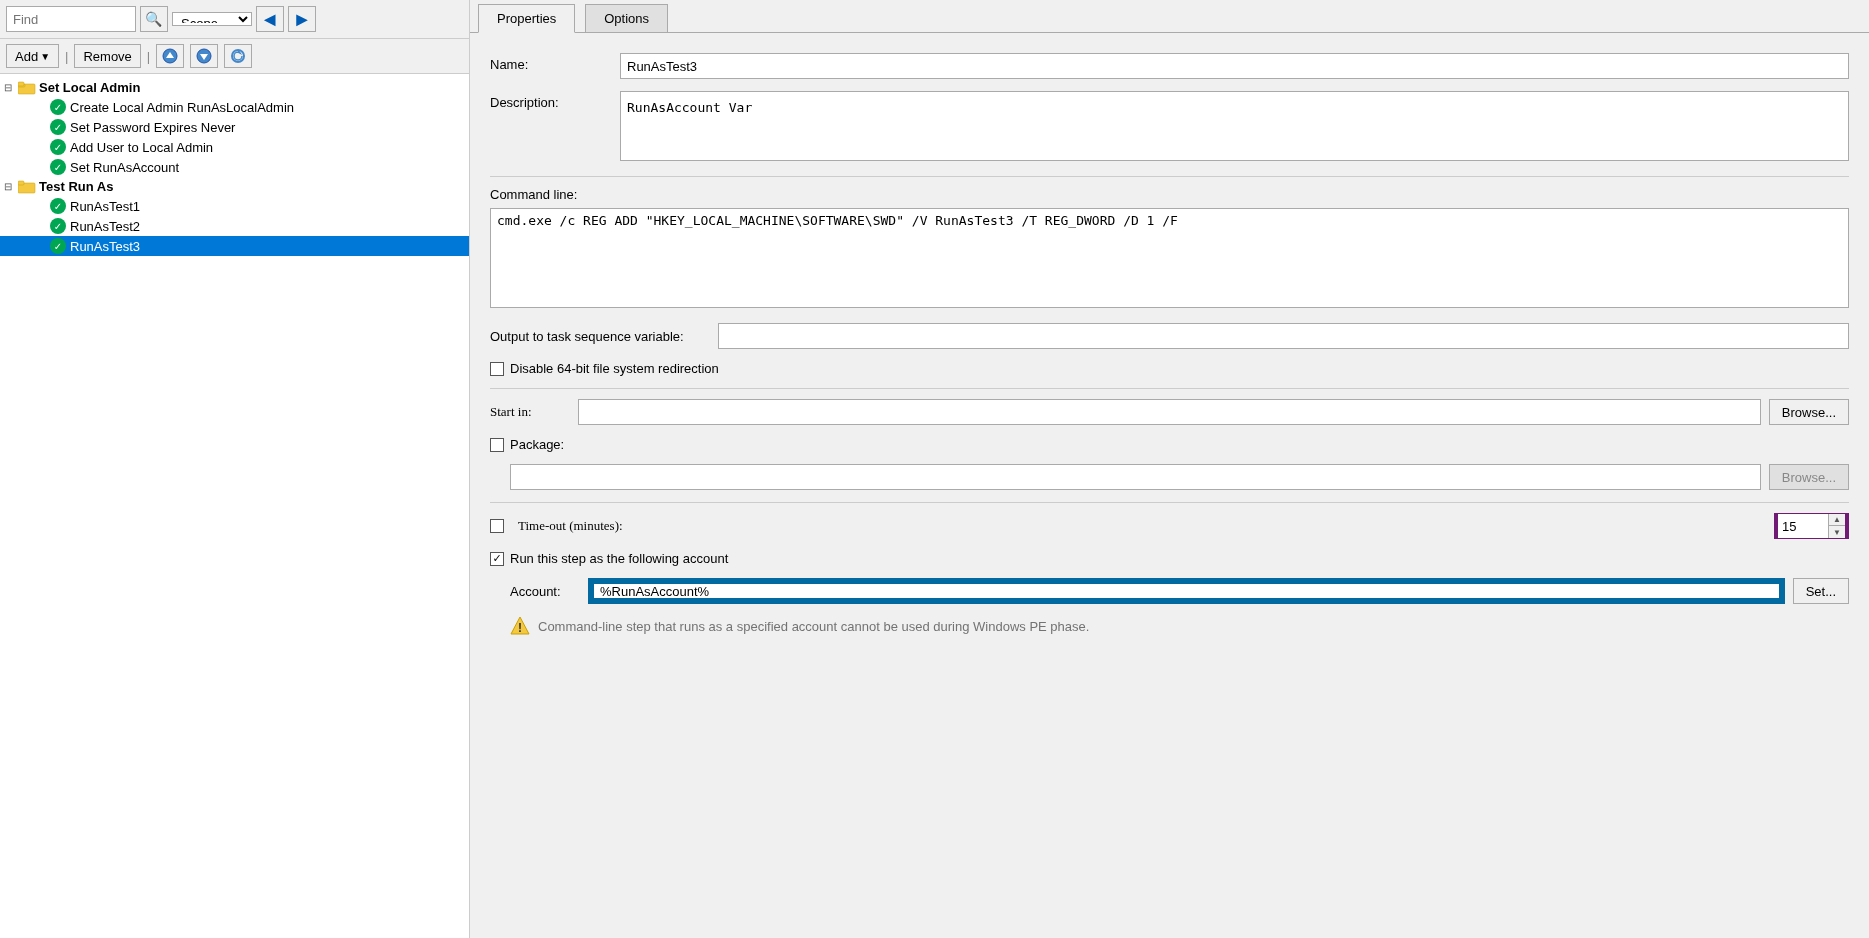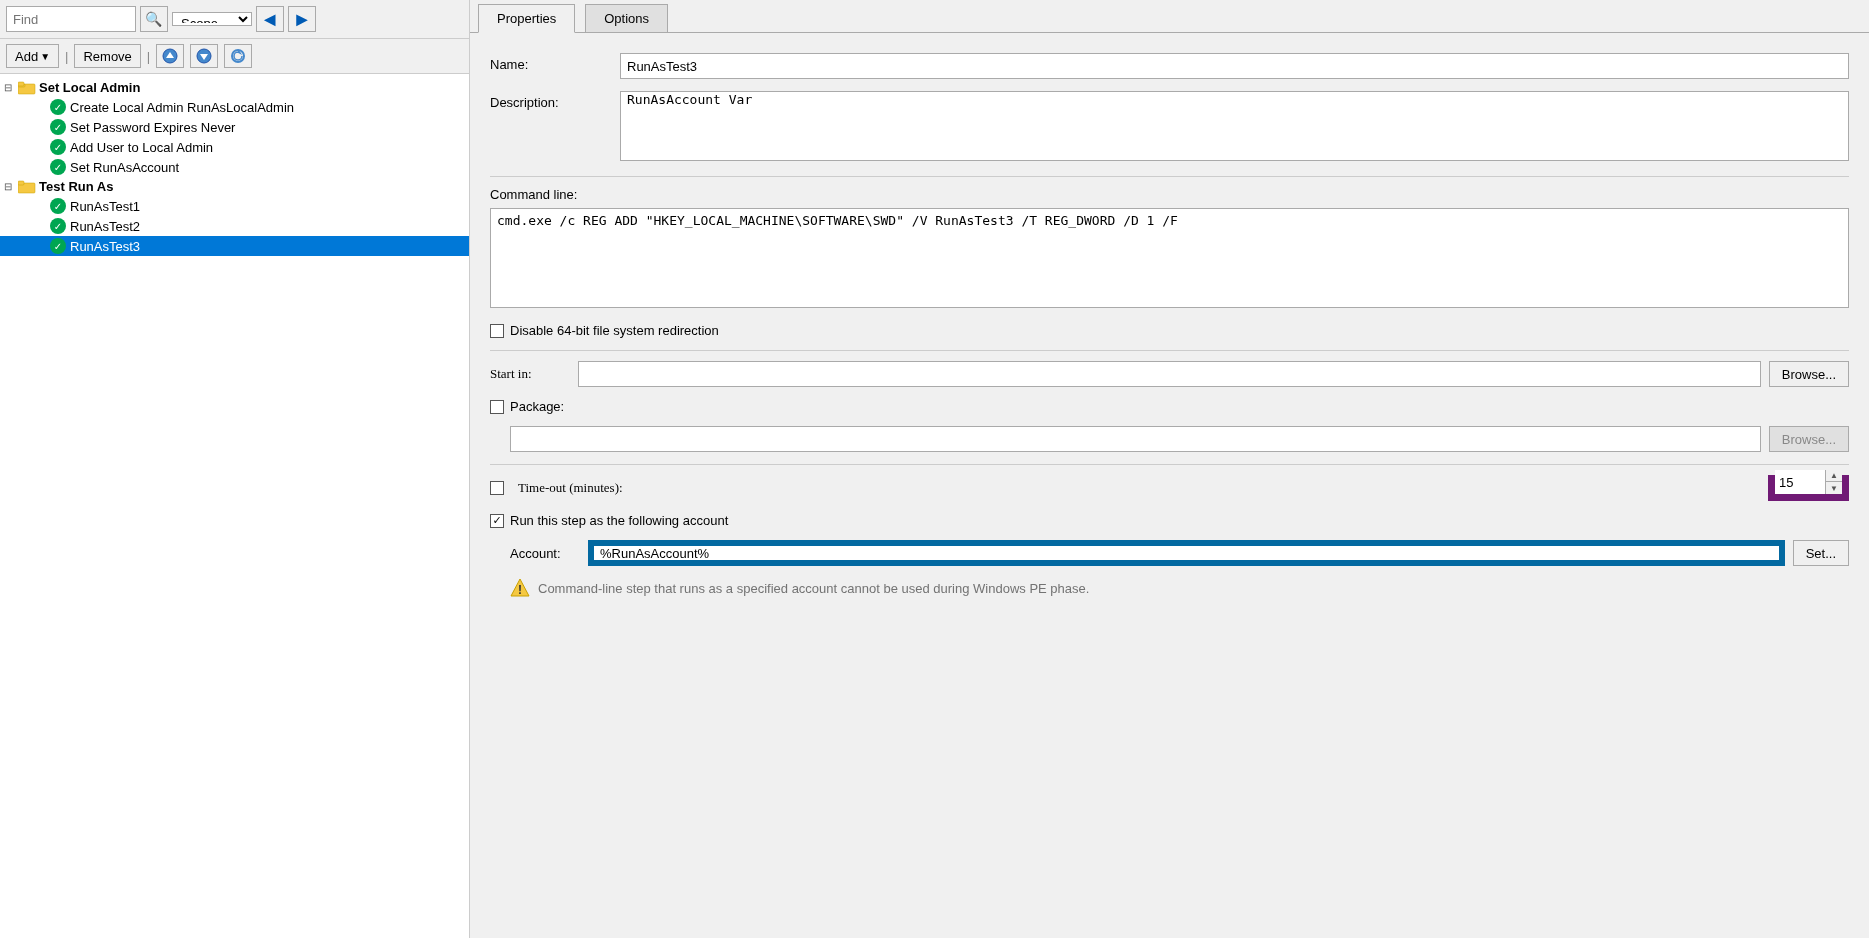--- a/index.html
+++ b/index.html
@@ -250,21 +250,21 @@
       height: 26px;
       padding: 2px 6px;
       border: 1px solid #aaa;
       background: white;
       font-size: 13px;
     }
 
     .textarea-input {
       width: 100%;
       height: 70px;
-      padding: 0 6px;
+      padding: 8px 6px;
       border: 1px solid #aaa;
       background: white;
       font-size: 13px;
       resize: none;
     }
 
     .textarea-tall {
       width: 100%;
       height: 100px;
       padding: 4px 6px;
@@ -377,22 +377,22 @@
     }
 
     .timeout-label {
       font-size: 13px;
       margin-left: 6px;
       font-family: Liberation Serif, serif;
     }
 
     .timeout-input-wrap {
       display: flex;
-      align-items: flex-end;
-      border: 7px solid #701a75;
+      align-items: center;
+      border: 4px solid #701a75;
       background: white;
       height: 26px;
     }
 
     .timeout-input {
       width: 50px;
       height: 24px;
       border: none;
       padding: 0 4px;
       font-size: 13px;
@@ -636,20 +636,24 @@
     </div>
 
     <hr class="divider-line">
 
     <div class="section-label">Command line:</div>
 
     <div class="full-width-row">
       <textarea class="textarea-tall" style="">cmd.exe /c REG ADD "HKEY_LOCAL_MACHINE\SOFTWARE\SWD" /V RunAsTest3 /T REG_DWORD /D 1 /F</textarea>
     </div>
 
+    <div class="output-row">
+      <div class="output-label">Output to task sequence variable:</div>
+      <input class="output-input" type="text" value="" style="">
+    </div>
 
     <div class="checkbox-row">
       <div class="checkbox"></div>
       <span class="item-label">Disable 64-bit file system redirection</span>
     </div>
 
     <hr class="divider-line">
 
     <div class="start-in-row">
       <div class="start-in-label">Start in:</div>

